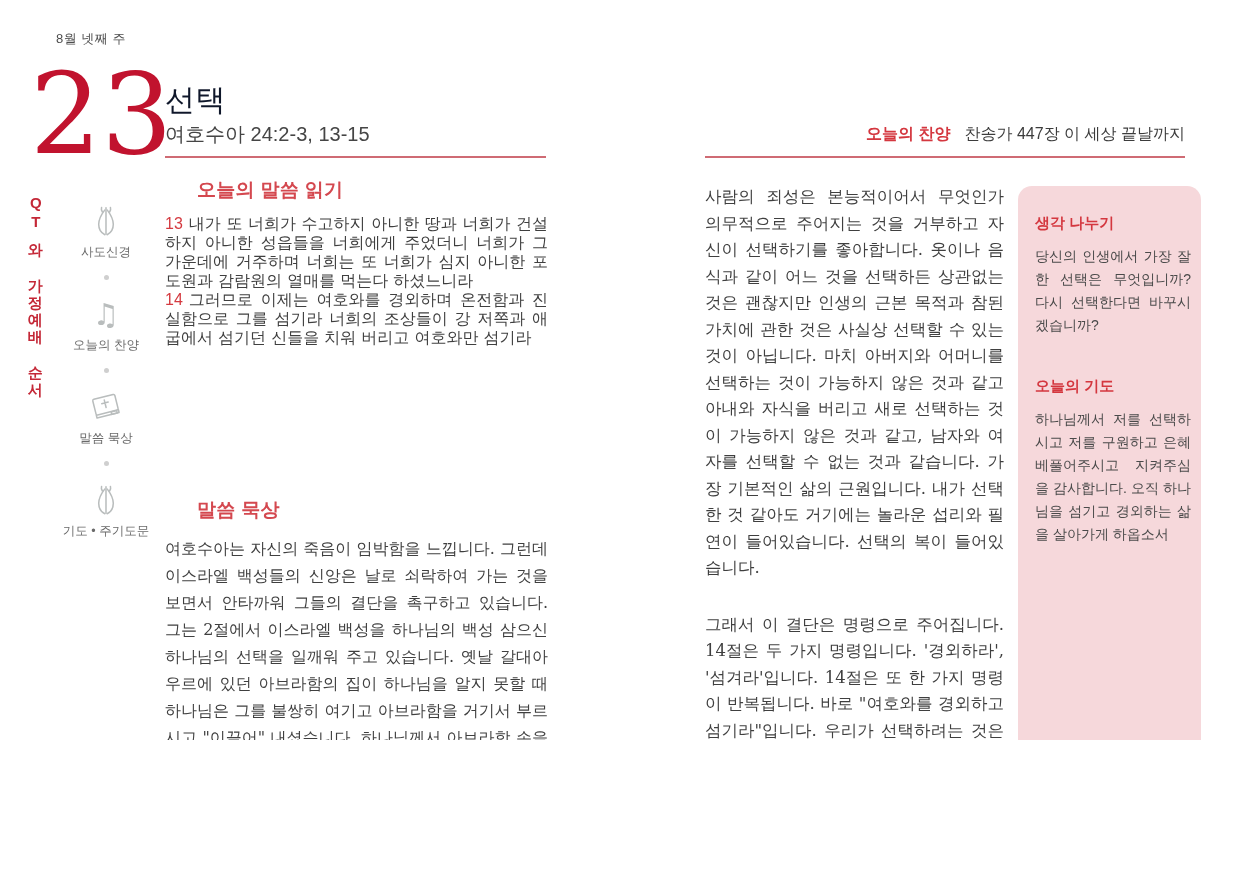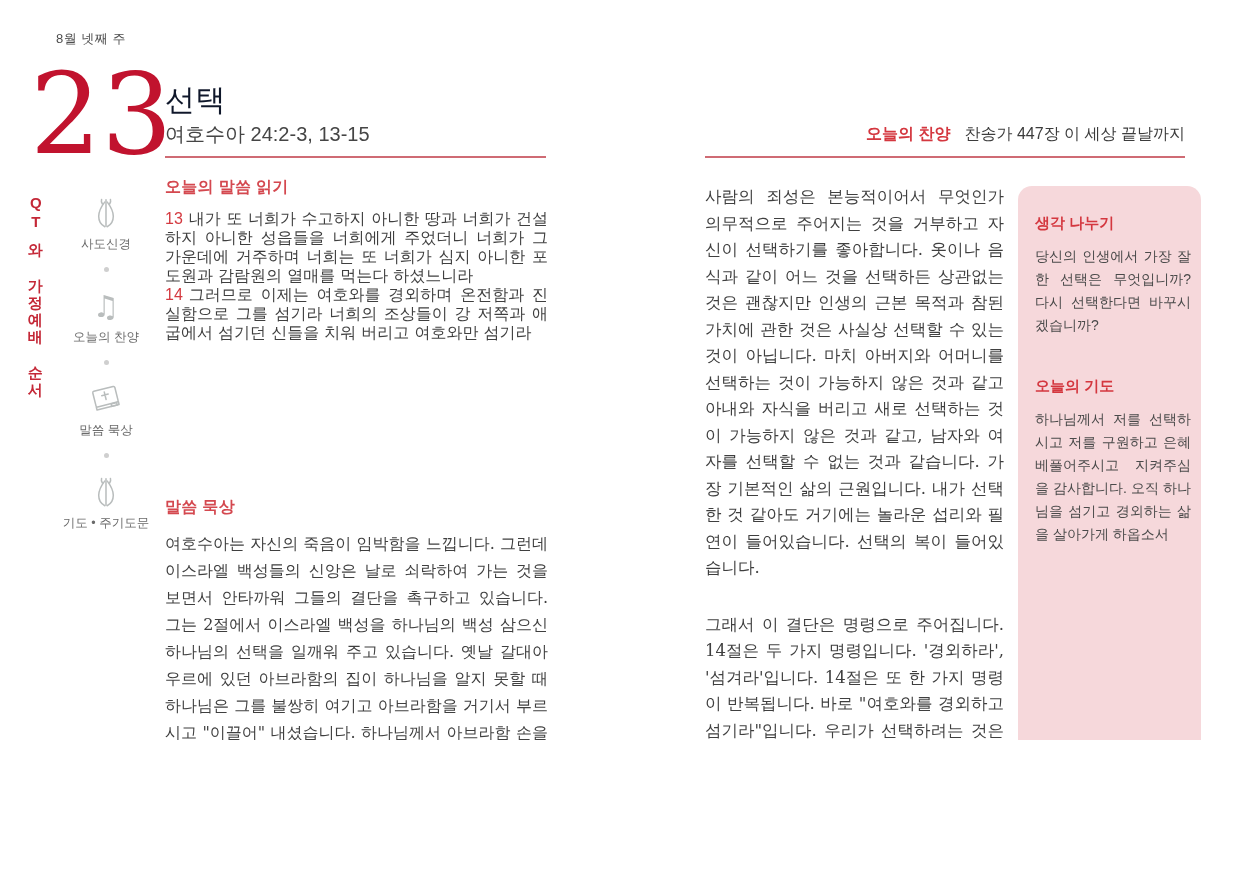--- a/index.html
+++ b/index.html
@@ -26,32 +26,32 @@
   .praise-header .ph-label { color:#d4373f; font-weight:bold; margin-right:14px; }
   .praise-header .ph-value { color:#3c3c3c; }
 
   
   .v-label {
     position:absolute; left:27px; top:194px; height:200px;
     writing-mode:vertical-lr; text-orientation:upright;
     font-size:15px; line-height:1.15; letter-spacing:2px;
     color:#c42837; font-weight:bold;
   }
-  .steps { position:absolute; left:50px; top:193px; width:112px; display:flex; flex-direction:column; align-items:center; }
+  .steps { position:absolute; left:50px; top:201px; width:112px; display:flex; flex-direction:column; align-items:center; }
   .step { display:flex; flex-direction:column; align-items:center; }
   .step-icon { height:38px; display:flex; align-items:flex-end; justify-content:center; color:#b9bdbd; }
   .step-icon svg { stroke:#b9bdbd; fill:none; stroke-width:1.6; stroke-linecap:round; stroke-linejoin:round; }
   .music-glyph { font-size:30px; line-height:34px; color:#b9bdbd; font-family:"DejaVu Sans", sans-serif; }
   .step-label { margin-top:5px; font-size:12.5px; color:#6a6a6a; white-space:nowrap; }
   .step-dot { width:5px; height:5px; border-radius:50%; background:#cfcfcf; margin:14px 0; }
 
   
   .serif-body { font-family:"DejaVu Serif", serif; text-align:justify; word-break:break-all; color:#3f3f3f; }
   .reading-block { position:absolute; left:165px; top:177px; width:383px; }
-  .section-heading { font-size:16px; font-weight:bold; color:#d4484f; letter-spacing:0.3px; }
+  .section-heading { font-size:19px; font-weight:bold; color:#d4484f; letter-spacing:0.3px;margin-left:32px; }
   .verses { margin-top:11px; font-size:16px; line-height:19px; }
   .verse { margin:0; }
   .vnum { color:#d43a40; font-family:"Liberation Sans", sans-serif; margin-right:6px; }
   .meditation-block { position:absolute; left:165px; top:497px; width:383px; }
   .meditation-body { margin-top:12px; font-size:16px; line-height:27px; }
 
   
   .commentary { position:absolute; left:705px; top:184px; width:299px; }
   .commentary p { font-size:16.5px; line-height:26.5px; }
   .commentary p + p { margin-top:30px; }

